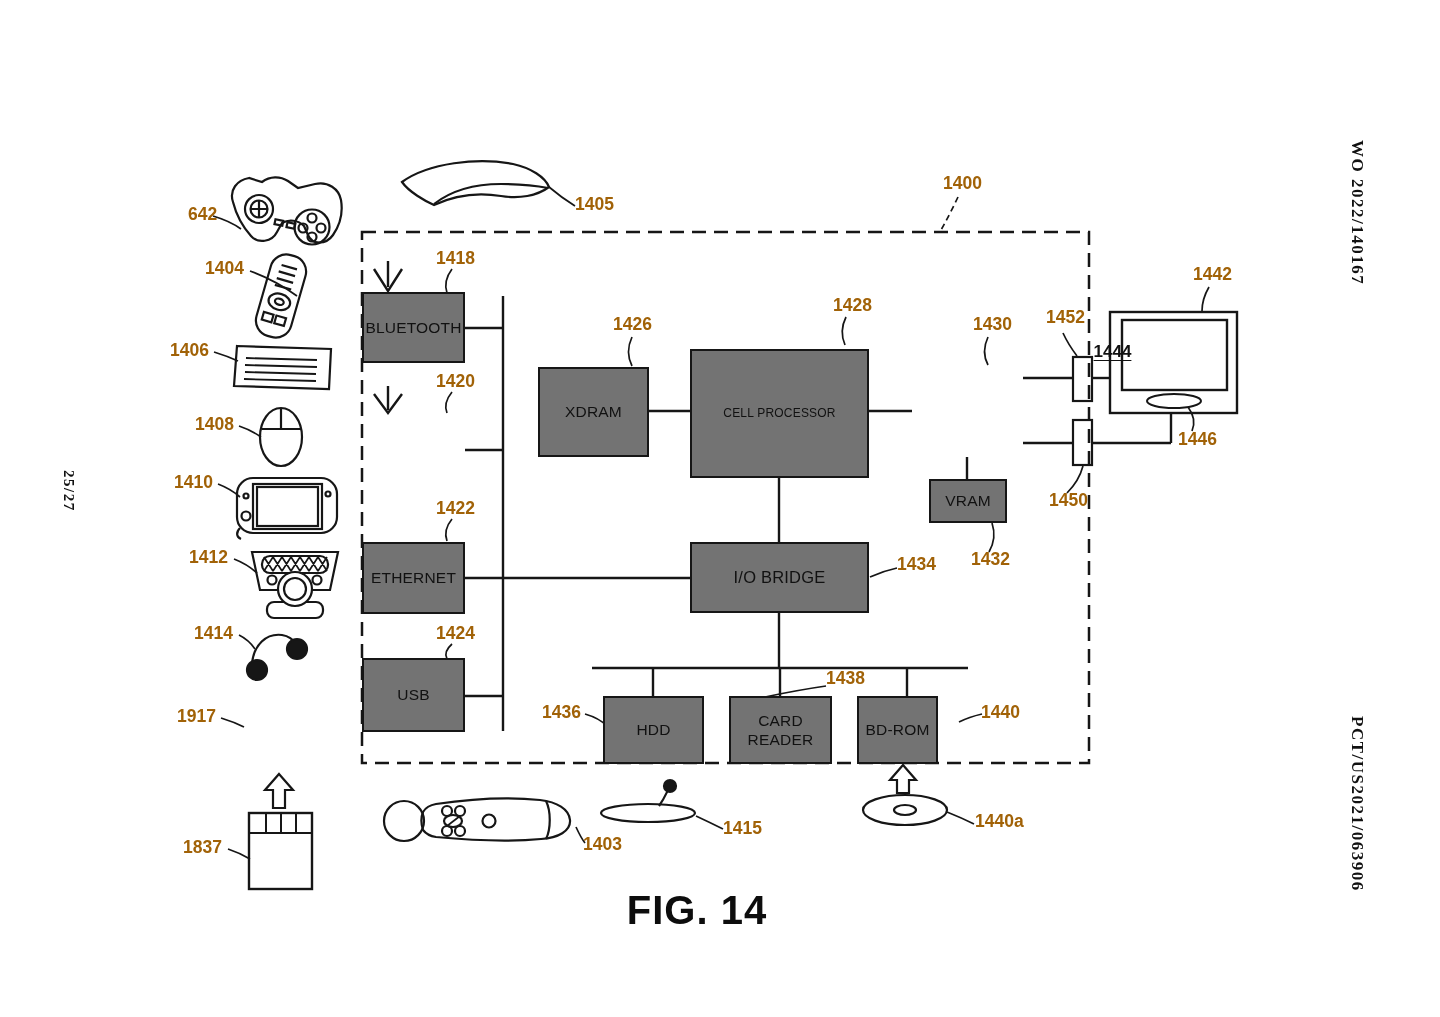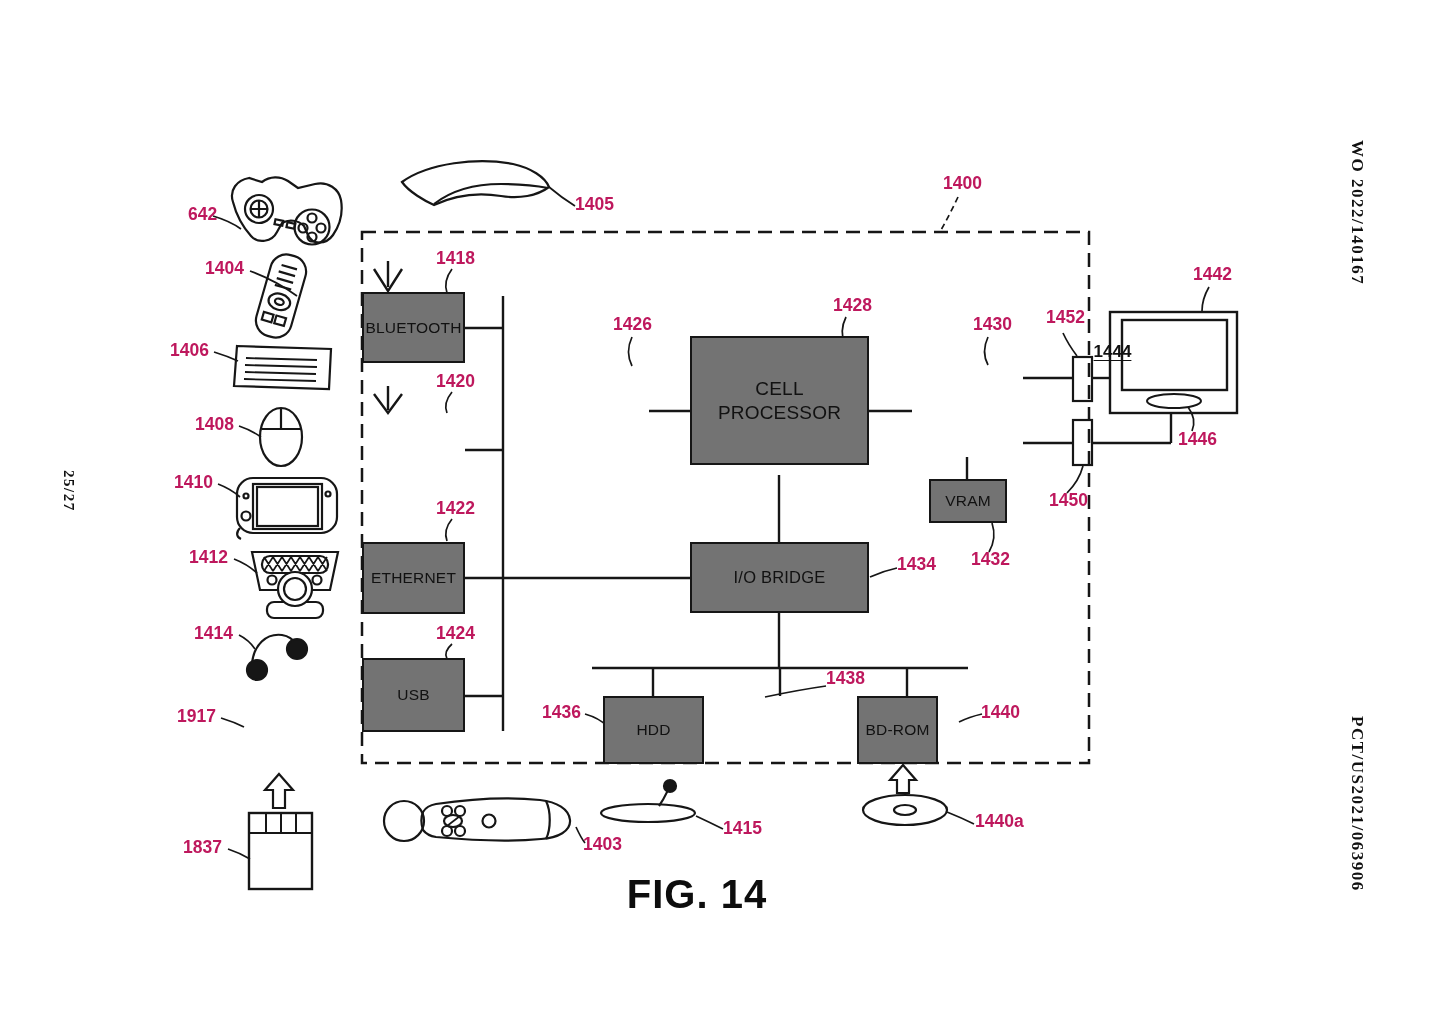--- a/index.html
+++ b/index.html
@@ -13,34 +13,34 @@
     position:absolute; box-sizing:border-box;
     border:2.5px solid #161616; background:#737373;
     display:flex; align-items:center; justify-content:center;
     text-align:center; font-size:15.5px; line-height:1.25;
     letter-spacing:0.2px; color:#111; z-index:3;
   }
   .box .lbl { display:block; padding:0 6px; }
   .box.narrowpad .lbl { padding:0 10px; }
   .ref {
     position:absolute; z-index:4; font-weight:700; font-size:17.5px;
-    line-height:1; white-space:nowrap; color:#be185d;
+    line-height:1; white-space:nowrap; color:#a16207;
   }
   .screen-ref {
     position:absolute; z-index:4; font-weight:700; font-size:17px;
     text-align:center; text-decoration:underline; text-underline-offset:3px;
   }
   .vert {
     position:absolute; z-index:4; writing-mode:vertical-rl;
     font-family:"Liberation Serif", serif; font-weight:700; color:#111;
     letter-spacing:1.5px; white-space:nowrap;
   }
   .caption {
     position:absolute; z-index:4; font-weight:700; font-size:40px;
-    letter-spacing:1px; text-align:center; color:#0d0d0d;
+    letter-spacing:1px; text-align:center; color:#0d0d0d;margin-top:16px;
   }
 </style>
 </head>
 <body>
 
 <div class="sheet">
 
   <svg class="art" viewBox="0 0 1440 1017">
 
     <g>
@@ -228,31 +228,37 @@
 
   <div class="box" style="left:362px;top:292px;width:103px;height:71px">
       <span class="lbl">BLUETOOTH</span>
     </div>
   <div class="box" style="left:362px;top:542px;width:103px;height:72px">
       <span class="lbl">ETHERNET</span>
     </div>
   <div class="box" style="left:362px;top:658px;width:103px;height:74px">
       <span class="lbl">USB</span>
     </div>
-  <div class="box" style="left:690px;top:336px;width:179px;height:129px;font-size:19px">
+  <div class="box" style="left:538px;top:367px;width:111px;height:90px">
+      <span class="lbl">XDRAM</span>
+    </div>
+  <div class="box" style="left:690px;top:349px;width:179px;height:129px;font-size:12px">
       <span class="lbl">CELL PROCESSOR</span>
     </div>
   <div class="box" style="left:929px;top:479px;width:78px;height:44px">
       <span class="lbl">VRAM</span>
     </div>
   <div class="box" style="left:690px;top:542px;width:179px;height:71px;font-size:16.5px">
       <span class="lbl">I/O BRIDGE</span>
     </div>
   <div class="box" style="left:603px;top:696px;width:101px;height:68px">
       <span class="lbl">HDD</span>
+    </div>
+  <div class="box narrowpad" style="left:729px;top:696px;width:103px;height:68px">
+      <span class="lbl">CARD READER</span>
     </div>
   <div class="box" style="left:857px;top:696px;width:81px;height:68px">
       <span class="lbl">BD-ROM</span>
     </div>
 
   <div class="ref" style="left:188px;top:206px">642</div>
   <div class="ref" style="left:205px;top:260px">1404</div>
   <div class="ref" style="left:170px;top:342px">1406</div>
   <div class="ref" style="left:195px;top:416px">1408</div>
   <div class="ref" style="left:174px;top:474px">1410</div>

